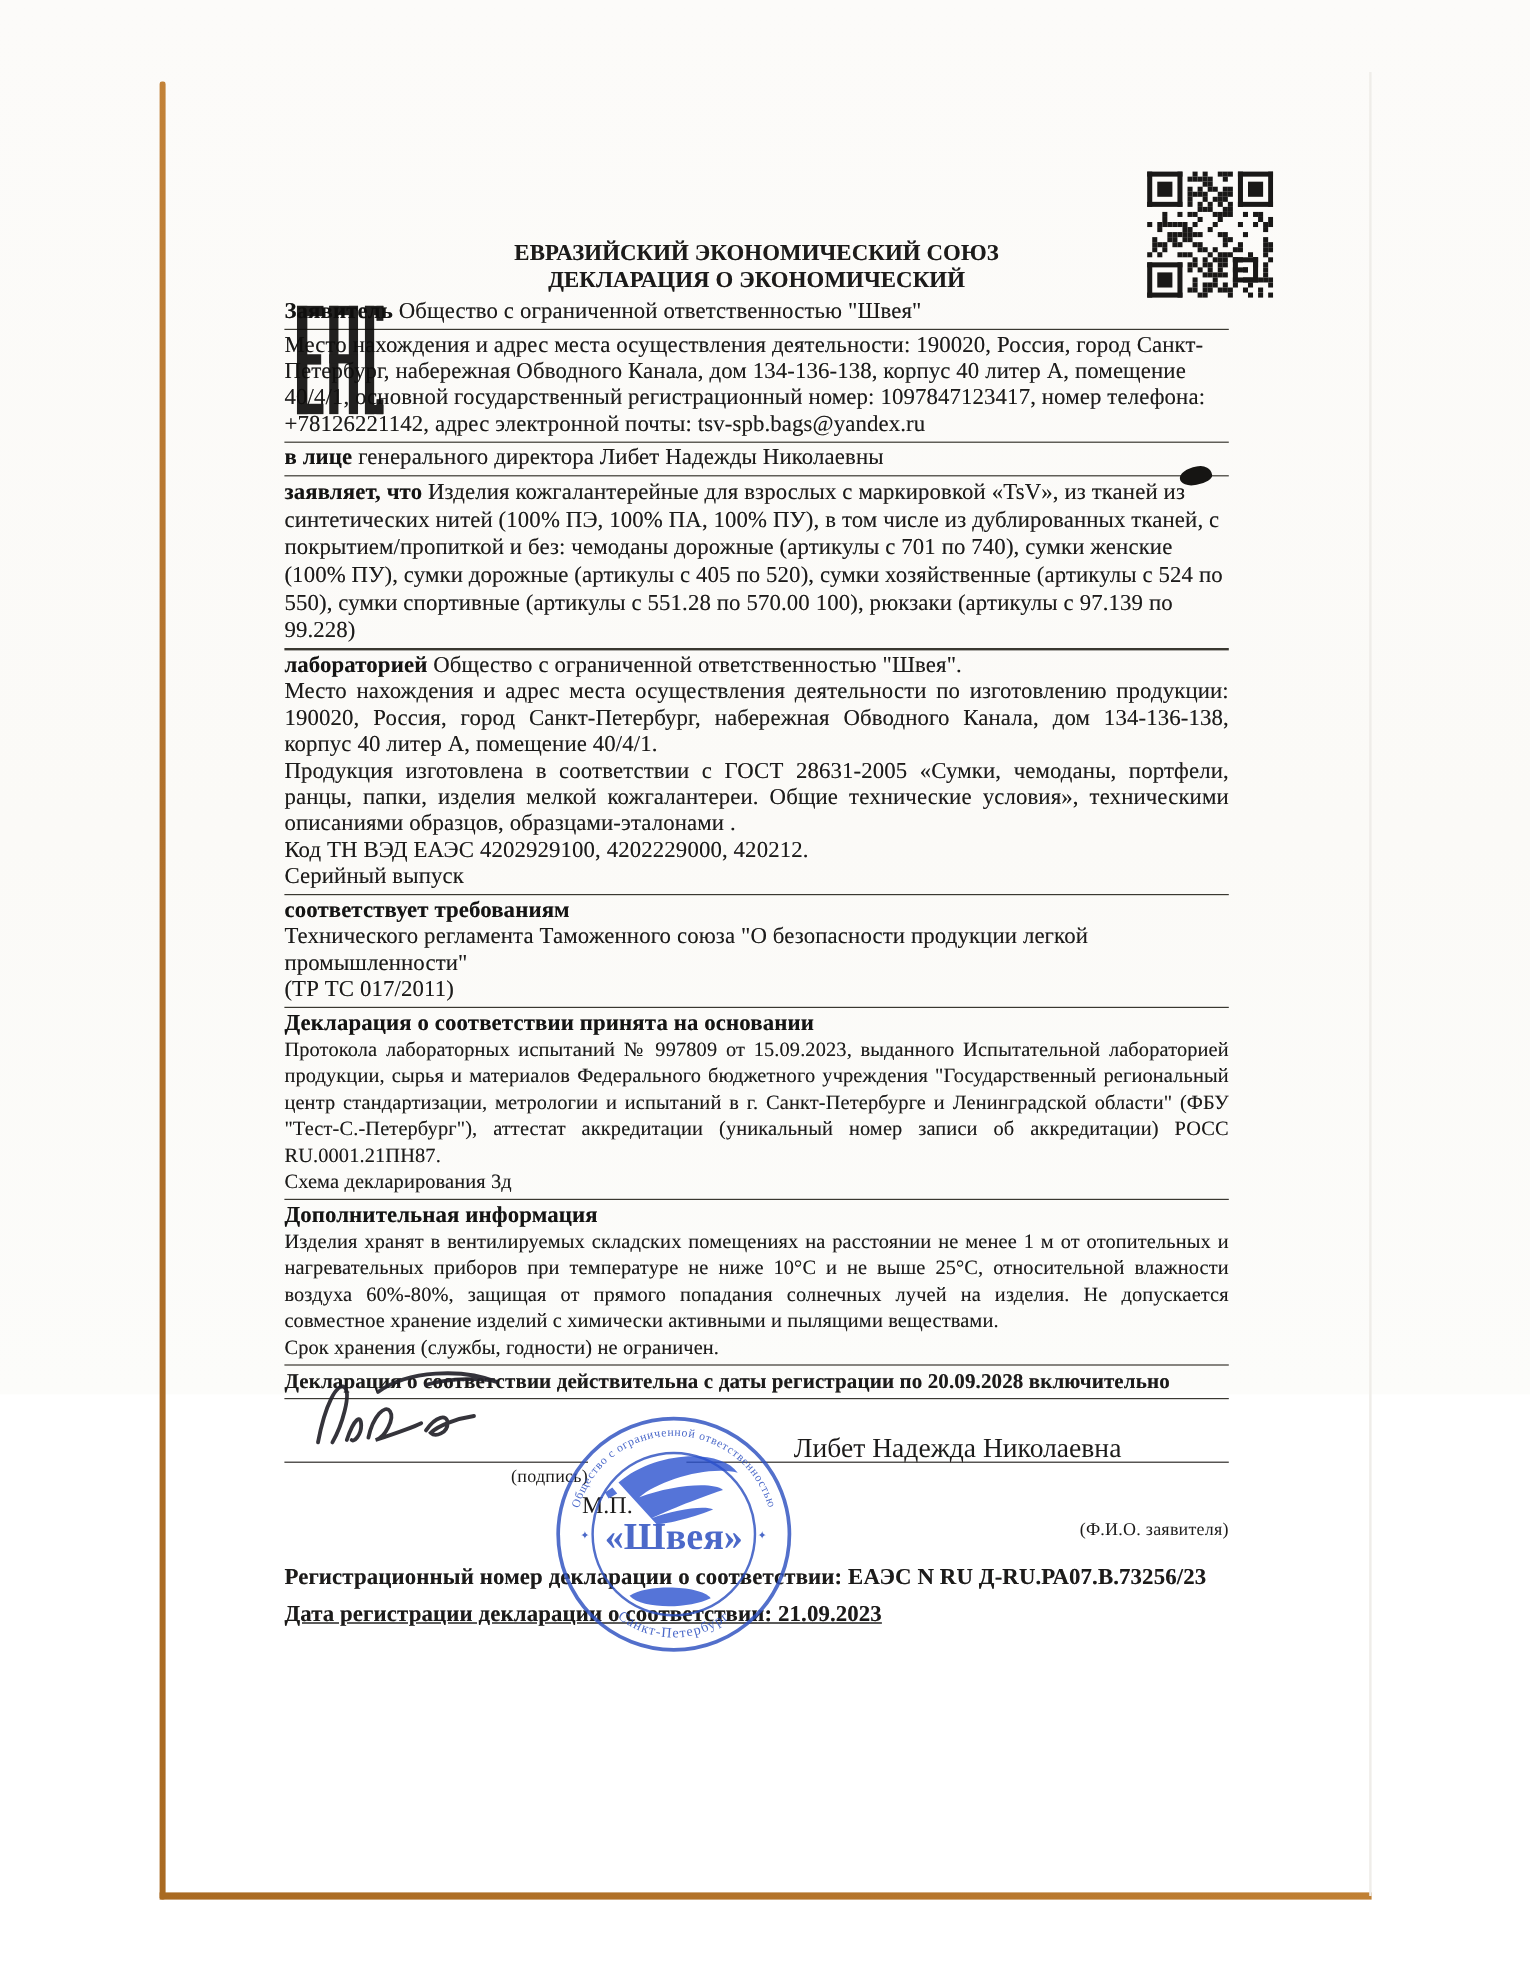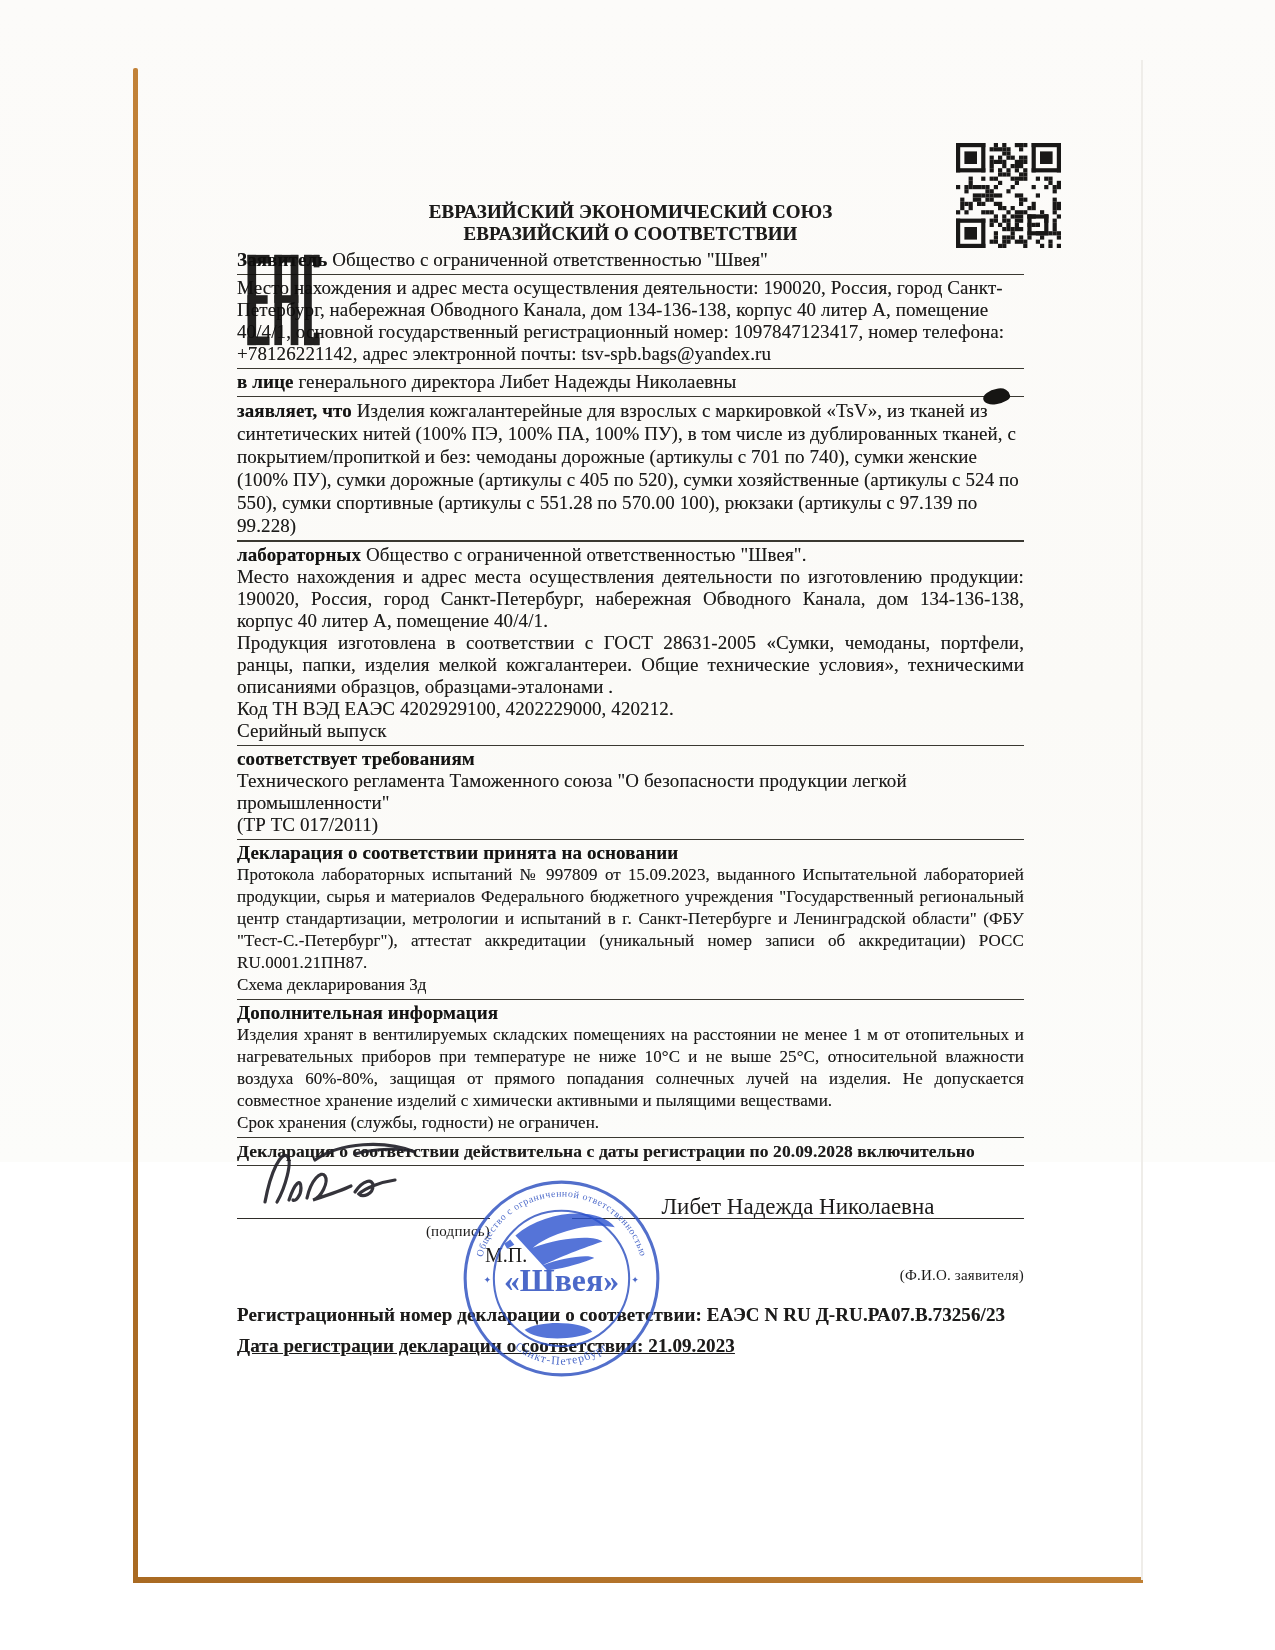--- a/index.html
+++ b/index.html
@@ -278,37 +278,37 @@
         <rect x="72.4" y="75.4" width="21" height="4.2" fill="#191817"></rect>
         <rect x="72.4" y="92.2" width="21" height="4.2" fill="#191817"></rect>
         <rect x="72.4" y="75.4" width="4.2" height="21" fill="#191817"></rect>
         <rect x="89.2" y="75.4" width="4.2" height="21" fill="#191817"></rect>
         <rect x="80.8" y="83.8" width="4.2" height="4.2" fill="#191817"></rect>
       </svg>
   </div>
 
   <div class="content">
     <p class="title">ЕВРАЗИЙСКИЙ ЭКОНОМИЧЕСКИЙ СОЮЗ</p>
-    <p class="title">ЕВРАЗИЙСКИЙ О СООТВЕТСТВИИ</p>
+    <p class="title">ДЕКЛАРАЦИЯ О ЭКОНОМИЧЕСКИЙ</p>
 
     <p class="mt4"><b>Заявитель</b><span> Общество с ограниченной ответственностью "Швея"</span></p>
     <div class="rule"></div>
 
     <p>Место нахождения и адрес места осуществления деятельности: 190020, Россия, город Санкт-Петербург, набережная Обводного Канала, дом 134-136-138, корпус 40 литер А, помещение 40/4/1, основной государственный регистрационный номер: 1097847123417, номер телефона: +78126221142, адрес электронной почты: tsv-spb.bags@yandex.ru</p>
     <div class="rule"></div>
 
     <p><b>в лице</b><span> генерального директора Либет Надежды Николаевны</span></p>
     <div class="rule">
         <span class="ink-blob"></span>
       </div>
 
     <p class="decl"><b>заявляет, что</b><span> Изделия кожгалантерейные для взрослых с маркировкой «TsV», из тканей из синтетических нитей (100% ПЭ, 100% ПА, 100% ПУ), в том числе из дублированных тканей, с покрытием/пропиткой и без: чемоданы дорожные (артикулы с 701 по 740), сумки женские (100% ПУ), сумки дорожные (артикулы с 405 по 520), сумки хозяйственные (артикулы с 524 по 550), сумки спортивные (артикулы с 551.28 по 570.00 100), рюкзаки (артикулы с 97.139 по 99.228)</span></p>
     <div class="rule thick"></div>
 
-    <p><b>лабораторных</b><span> Общество с ограниченной ответственностью "Швея".</span></p>
+    <p><b>лабораторией</b><span> Общество с ограниченной ответственностью "Швея".</span></p>
     <p class="just">Место нахождения и адрес места осуществления деятельности по изготовлению продукции: 190020, Россия, город Санкт-Петербург, набережная Обводного Канала, дом 134-136-138, корпус 40 литер А, помещение 40/4/1.</p>
     <p class="just">Продукция изготовлена в соответствии с ГОСТ 28631-2005 «Сумки, чемоданы, портфели, ранцы, папки, изделия мелкой кожгалантереи. Общие технические условия», техническими описаниями образцов, образцами-эталонами .</p>
     <p>Код ТН ВЭД ЕАЭС 4202929100, 4202229000, 420212.</p>
     <p>Серийный выпуск</p>
     <div class="rule"></div>
 
     <p class="mt2"><b>соответствует требованиям</b></p>
     <p><span>Технического регламента Таможенного союза "О безопасности продукции легкой промышленности"</span><br><span>(ТР ТС 017/2011)</span></p>
     <div class="rule"></div>
 

